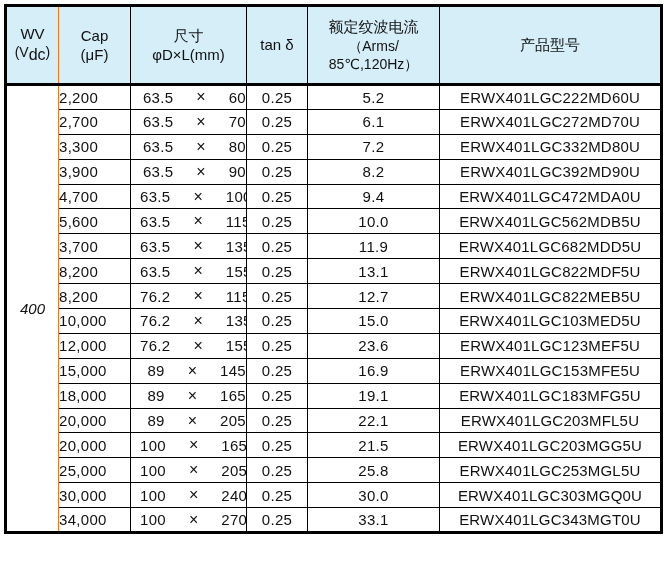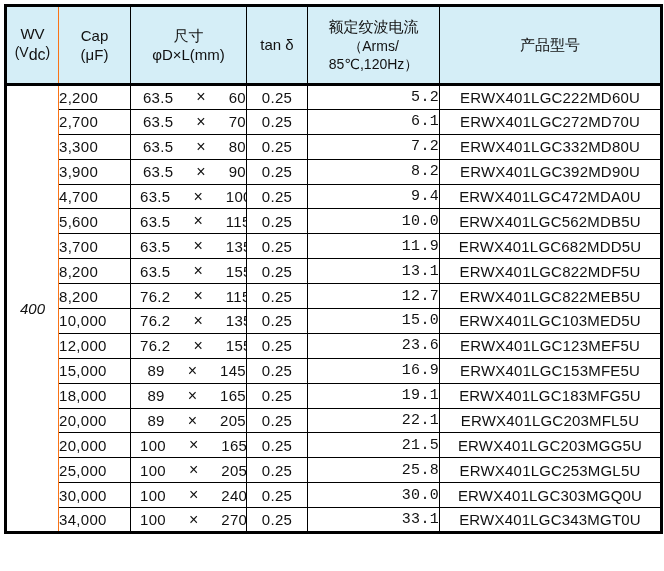--- a/index.html
+++ b/index.html
@@ -58,21 +58,21 @@
   td.cap-cell { text-align: left; padding-right: 10px; letter-spacing: 0.3px; }
   td.size-cell .size-wrap {
     display: flex; align-items: center; justify-content: flex-start;
     padding-left: 9px;
     gap: 20px;
   }
   .size-d { display: inline-block; width: 45px; text-align: right; letter-spacing: 0.3px; }
   .size-x { display: inline-block; padding: 0 3px; font-size: 16px; }
   .size-l { display: inline-block; text-align: center; letter-spacing: 0.3px; }
   td.tan-cell { text-align: center; letter-spacing: 0.3px; margin-left: 31px; }
-  td.ripple-cell { text-align: right; letter-spacing: 0.3px; font-family: Liberation Mono, monospace; }
+  td.ripple-cell { text-align: center; letter-spacing: 0.3px; }
   td.part-cell { text-align: center; letter-spacing: 0.2px; font-size: 14.5px; }
 </style>
 </head>
 <body>
 
 <div class="page">
   <table class="spec-table">
     <colgroup>
       <col style="width:53px">
       <col style="width:72px">

